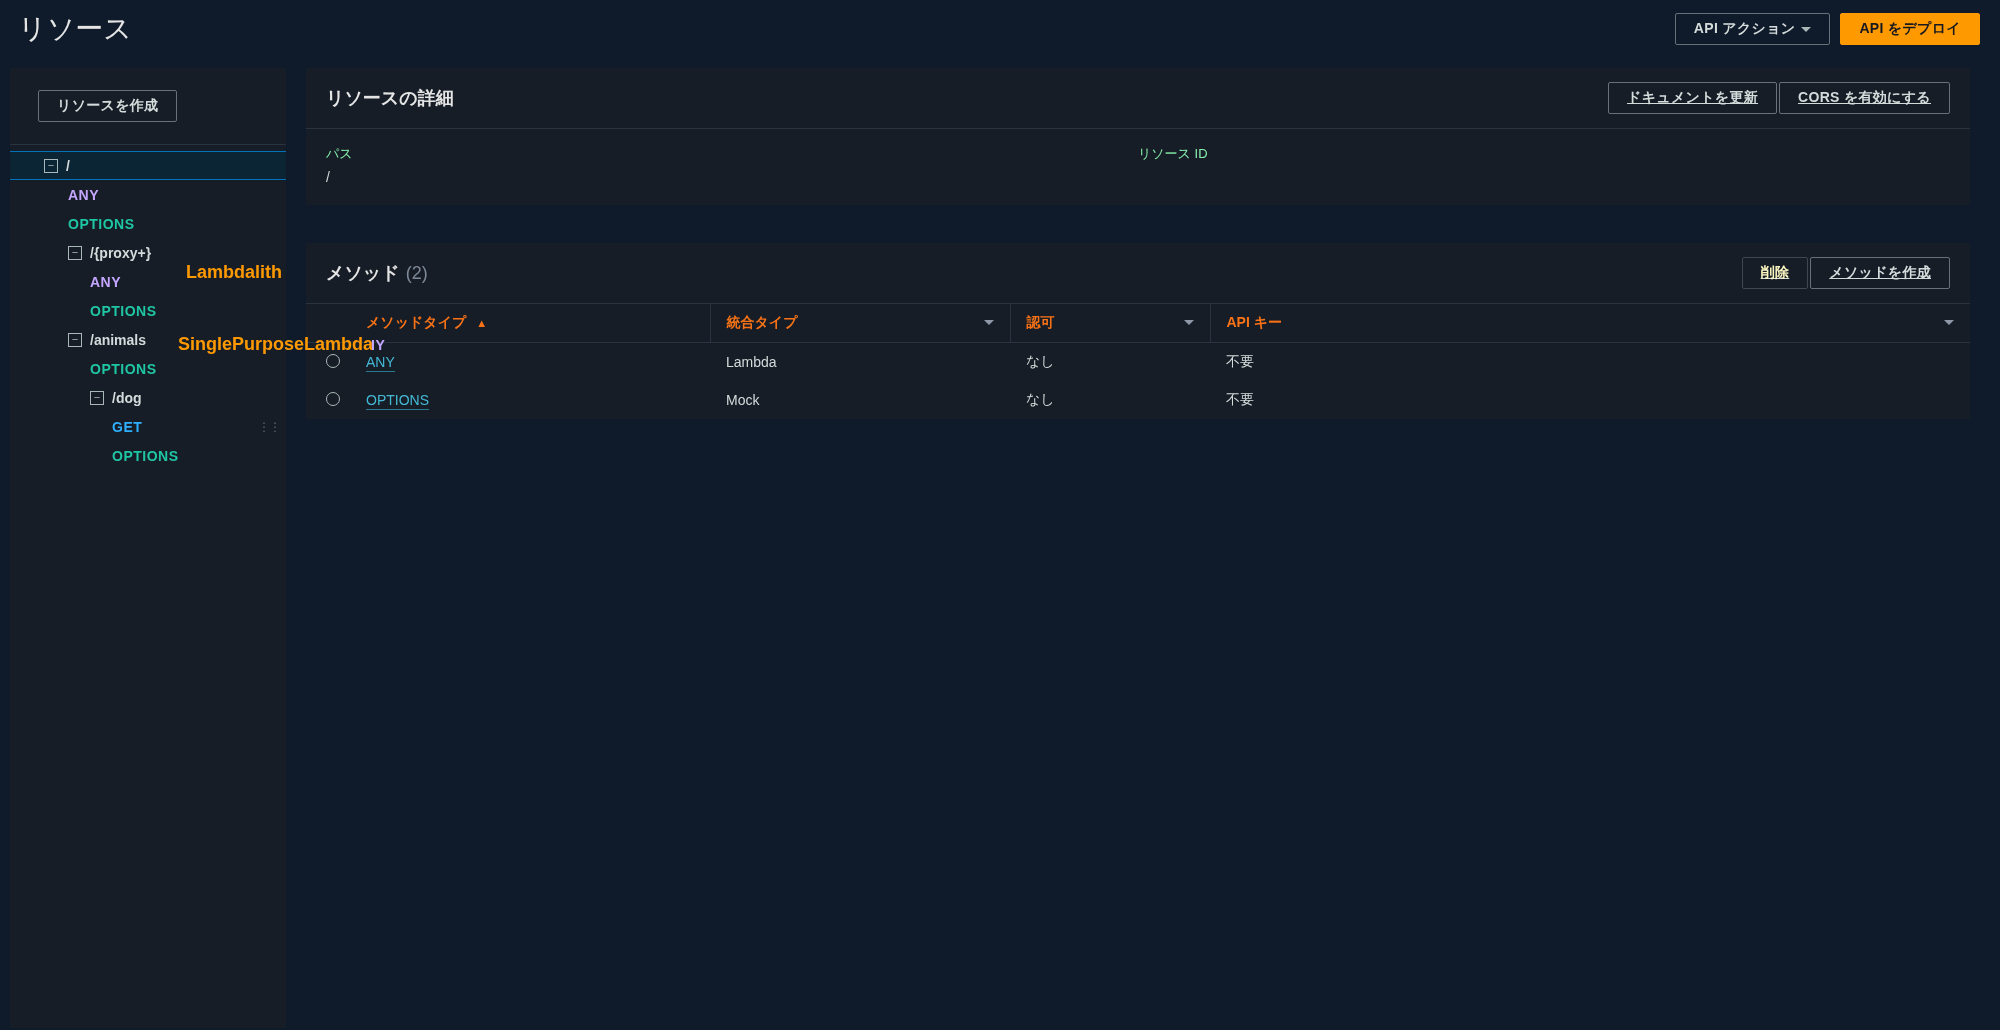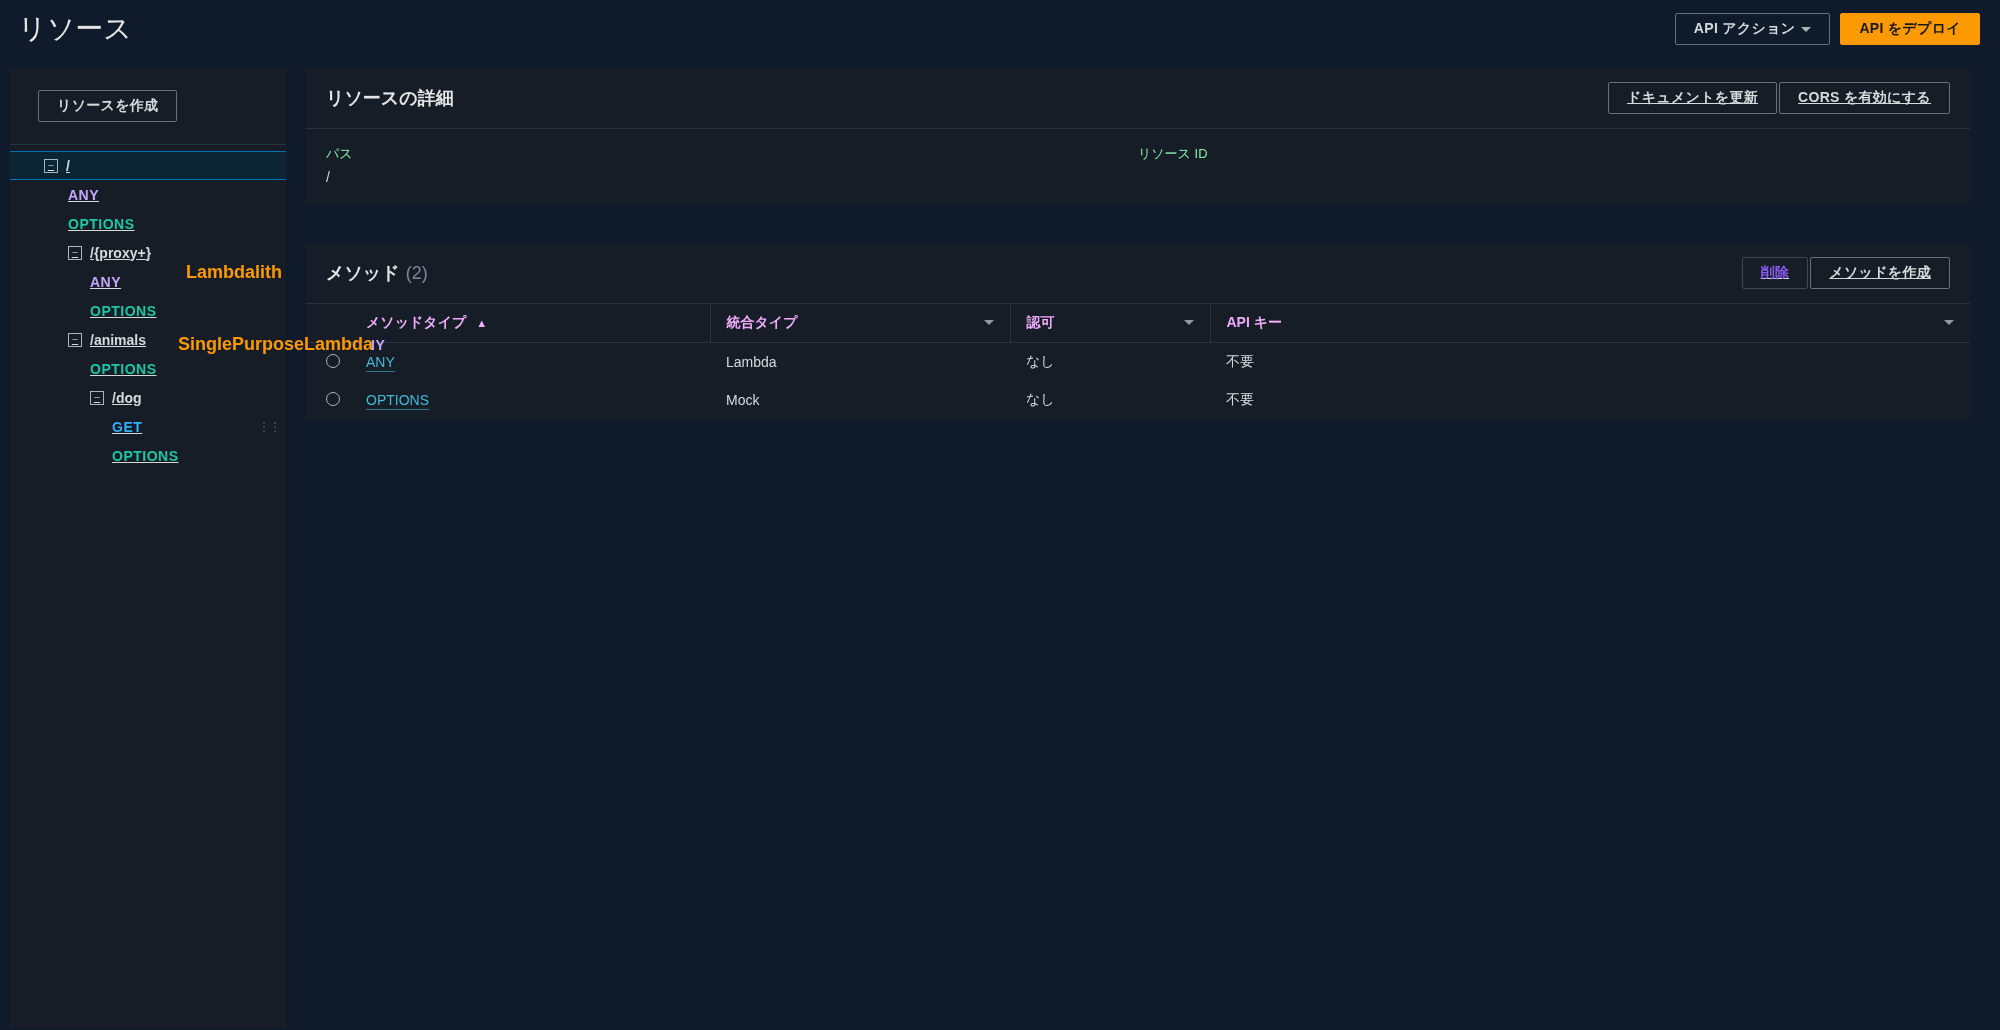--- a/index.html
+++ b/index.html
@@ -39,41 +39,40 @@
     align-items: center;
     gap: 6px;
     letter-spacing: 0.3px;
   }
   .btn-primary {
     background: #ff9900;
     border-color: #ff9900;
     color: #16191f;
   }
   .btn-disabled {
-    color: #8b5cf6;
+    color: #fef9c3;
     border-color: #414750;
     cursor: not-allowed;
   }
   .caret-down {
     display: inline-block;
     width: 0; height: 0;
     border-left: 5px solid transparent;
     border-right: 5px solid transparent;
     border-top: 5px solid #aab7b8;
   }
 
   
   .main-layout { display: flex; gap: 20px; padding: 0 10px; }
   .sidebar {
     width: 276px;
     background: #161d26;
     flex-shrink: 0;
     min-height: 960px;
     position: relative;
-    text-decoration: underline;
   }
   .sidebar-top {
     padding: 22px 28px;
     border-bottom: 1px solid #2a3440;
   }
   .tree { padding-top: 6px; }
   .tree-row {
     display: flex;
     align-items: center;
     height: 29px;
@@ -142,21 +141,21 @@
   .kv-label { font-size: 13px; color: #86efac; margin-bottom: 6px; }
   .kv-value { font-size: 14px; color: #d5dbdb; }
 
   
   table { width: 100%; border-collapse: collapse; }
   thead tr { border-top: 1px solid #2a3440; border-bottom: 1px solid #2a3440; }
   th {
     text-align: left;
     font-weight: 700;
     font-size: 14px;
-    color: #f0abfc;
+    color: #f97316;
     padding: 10px 16px;
     position: relative;
   }
   th .sort {
     display: inline-block;
     margin-left: 6px;
     font-size: 11px;
   }
   th .filter {
     float: right;

